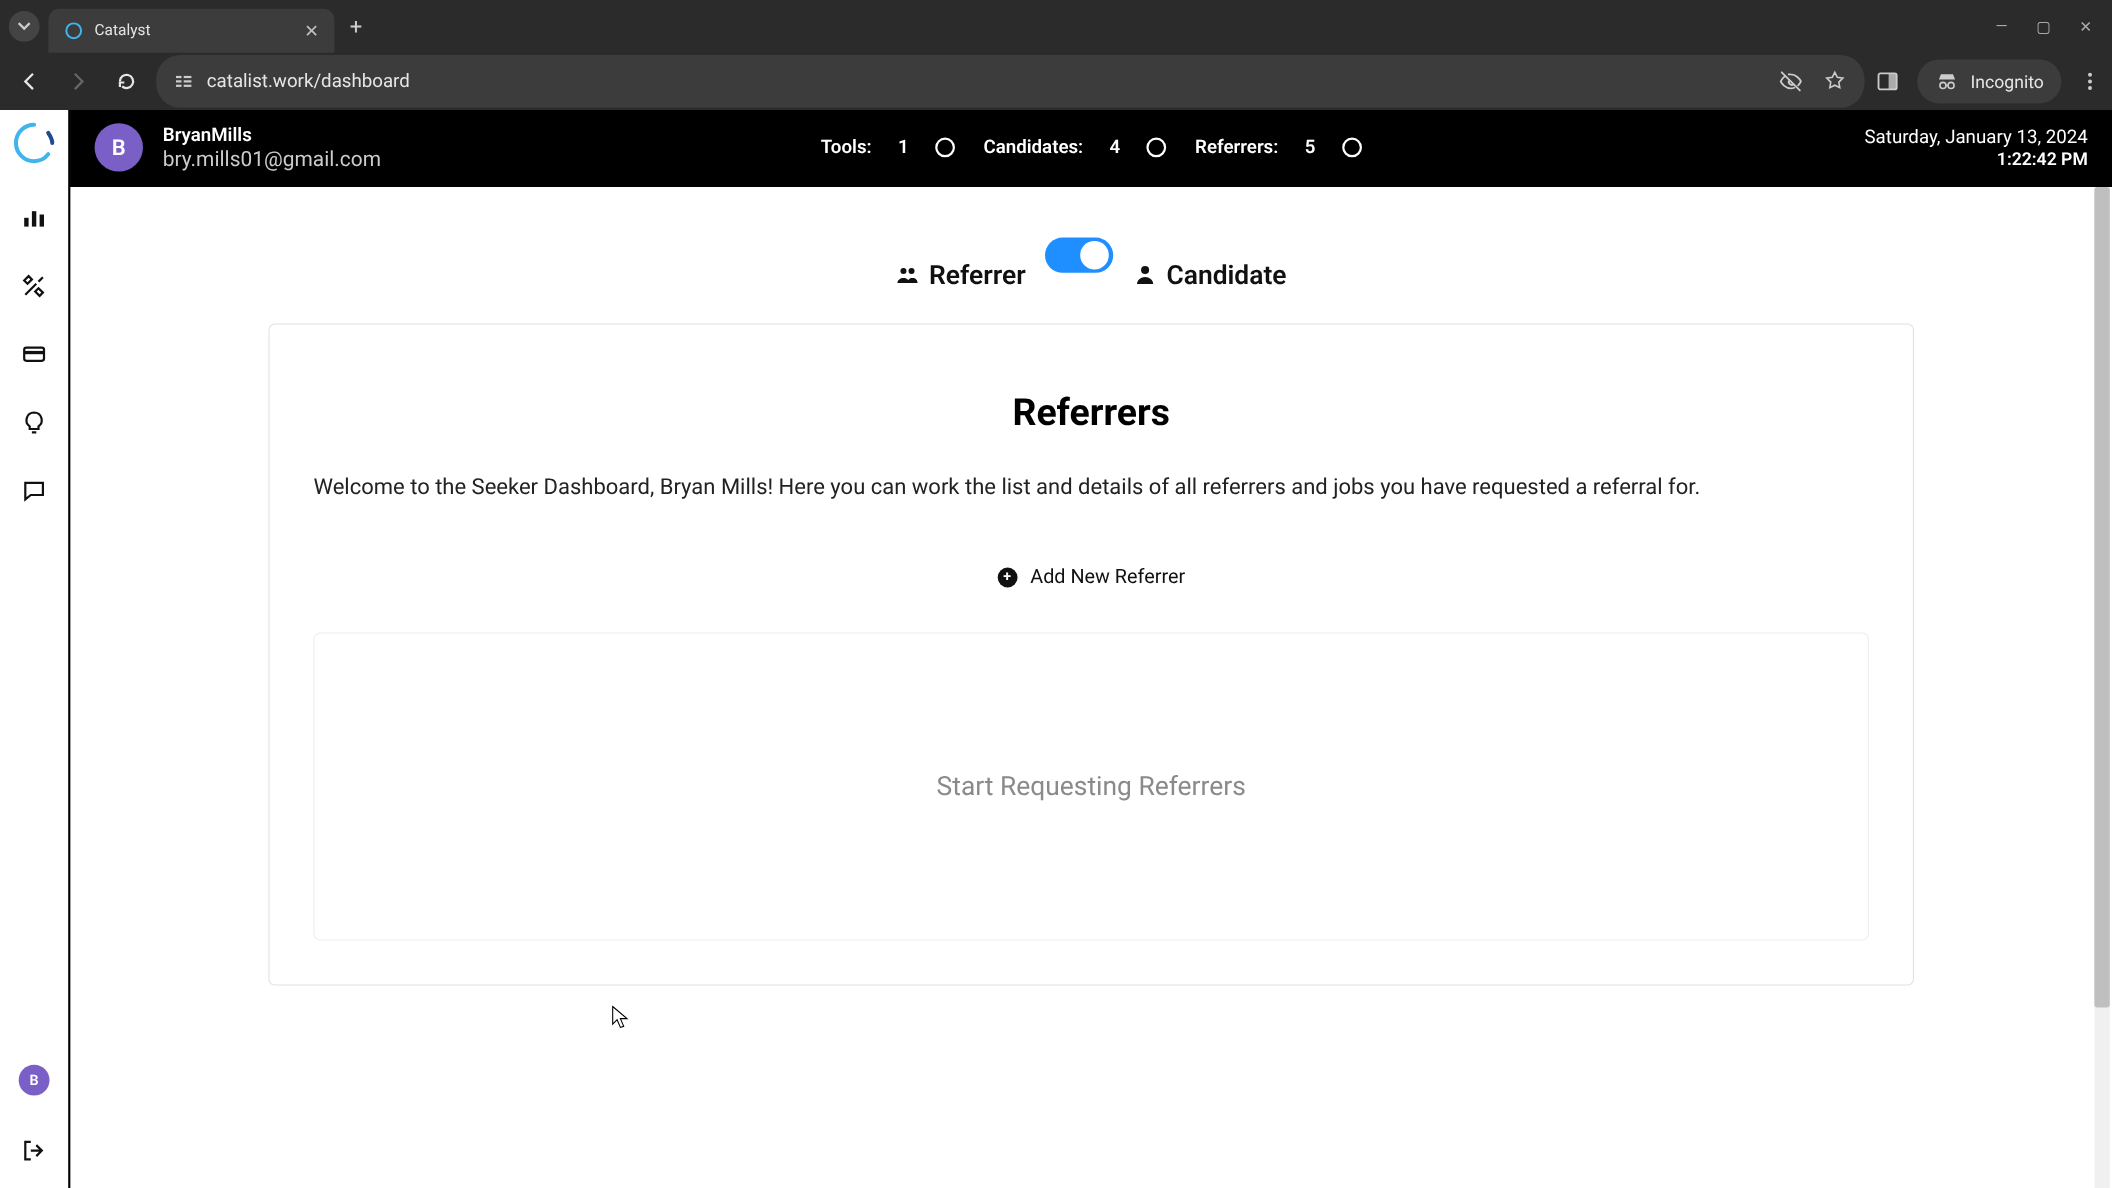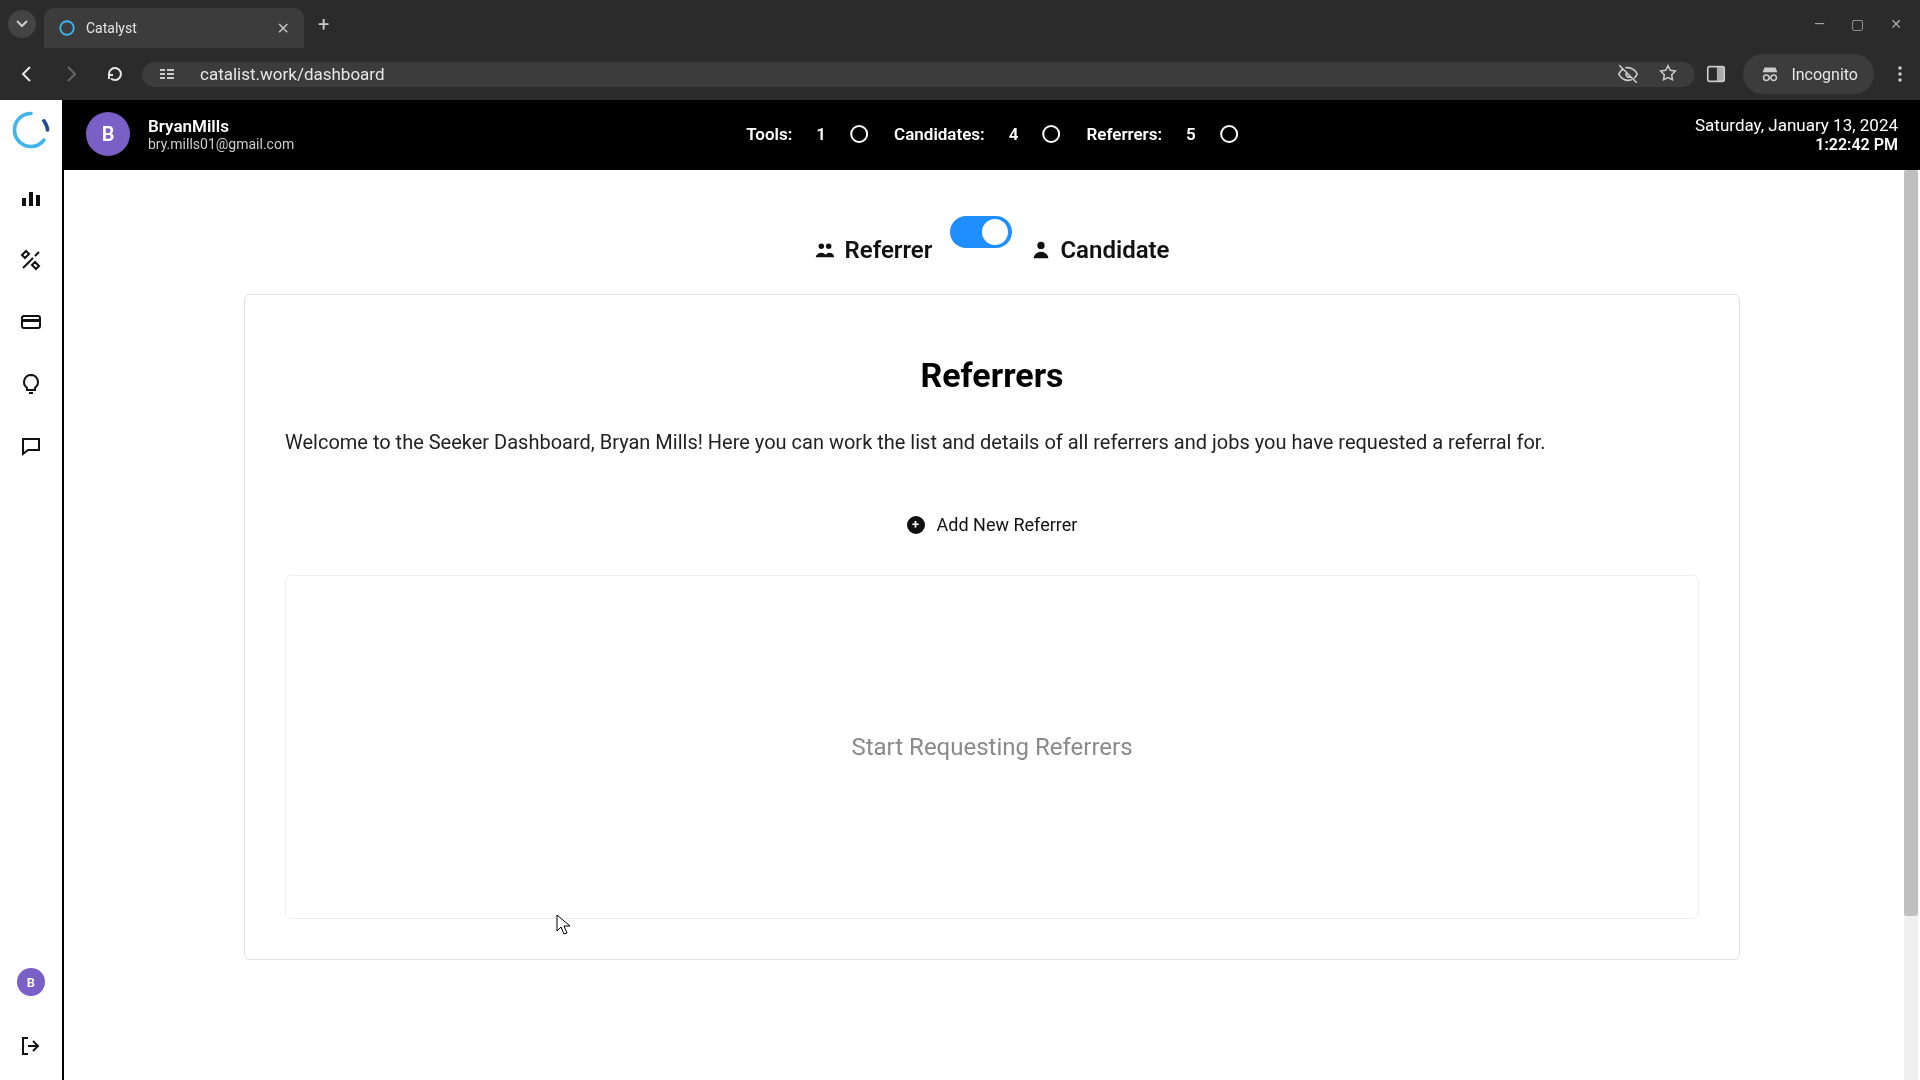--- a/index.html
+++ b/index.html
@@ -62,25 +62,25 @@
   .nav-btn {
     width: 34px; height: 34px;
     display: flex; align-items: center; justify-content: center;
     color: #ccc; border-radius: 50%;
   }
   .nav-btn.disabled { color: #666; }
   .url-bar {
     flex: 1;
     background: #3c3c3c;
     border-radius: 22px;
-    height: 25px;
+    height: 48px;
     display: flex;
     align-items: center;
     padding: 0 16px;
-    gap: 24px;
+    gap: 12px;
     color: #e6e6e6;
     font-size: 17px;
   }
   .url-right-icons { margin-left: auto; display: flex; gap: 18px; color: #ccc; align-items: center;}
   .toolbar-right { display: flex; align-items: center; gap: 16px; color: #ccc; }
   .incognito-pill {
     background: #3c3c3c;
     border-radius: 22px;
     height: 40px;
     display: flex; align-items: center;
@@ -143,21 +143,21 @@
     gap: 18px;
   }
   .avatar-big {
     width: 44px; height: 44px; border-radius: 50%;
     background: #7a5fc7;
     color: #fff; font-size: 20px; font-weight: 600;
     display: flex; align-items: center; justify-content: center;
   }
   .user-block { display: flex; flex-direction: column; }
   .user-name { font-size: 17px; font-weight: 600; }
-  .user-email { font-size: 14px; color: #ccc; }
+  .user-email { font-size: 19px; color: #ccc; }
 
   .stats-center {
     position: absolute;
     left: 50%; transform: translateX(-50%);
     display: flex; gap: 26px;
     font-size: 17px; font-weight: 600;
   }
   .stat { display: flex; align-items: center; gap: 24px; }
   .coin-icon {
     width: 18px; height: 18px; border-radius: 50%;
@@ -240,21 +240,21 @@
   .plus-circle {
     width: 18px; height: 18px; border-radius: 50%;
     background: #111; color: #fff;
     display: inline-flex; align-items: center; justify-content: center;
     font-size: 13px; font-weight: 700;
   }
 
   .empty-box {
     border: 1px solid #eee;
     border-radius: 6px;
-    height: 344px;
+    height: 280px;
     display: flex;
     align-items: center;
     justify-content: center;
     color: #8a8a8a;
     font-size: 24px;
   }
 
   .scrollbar-track {
     position: absolute;
     right: 2px; top: 0; bottom: 0;

